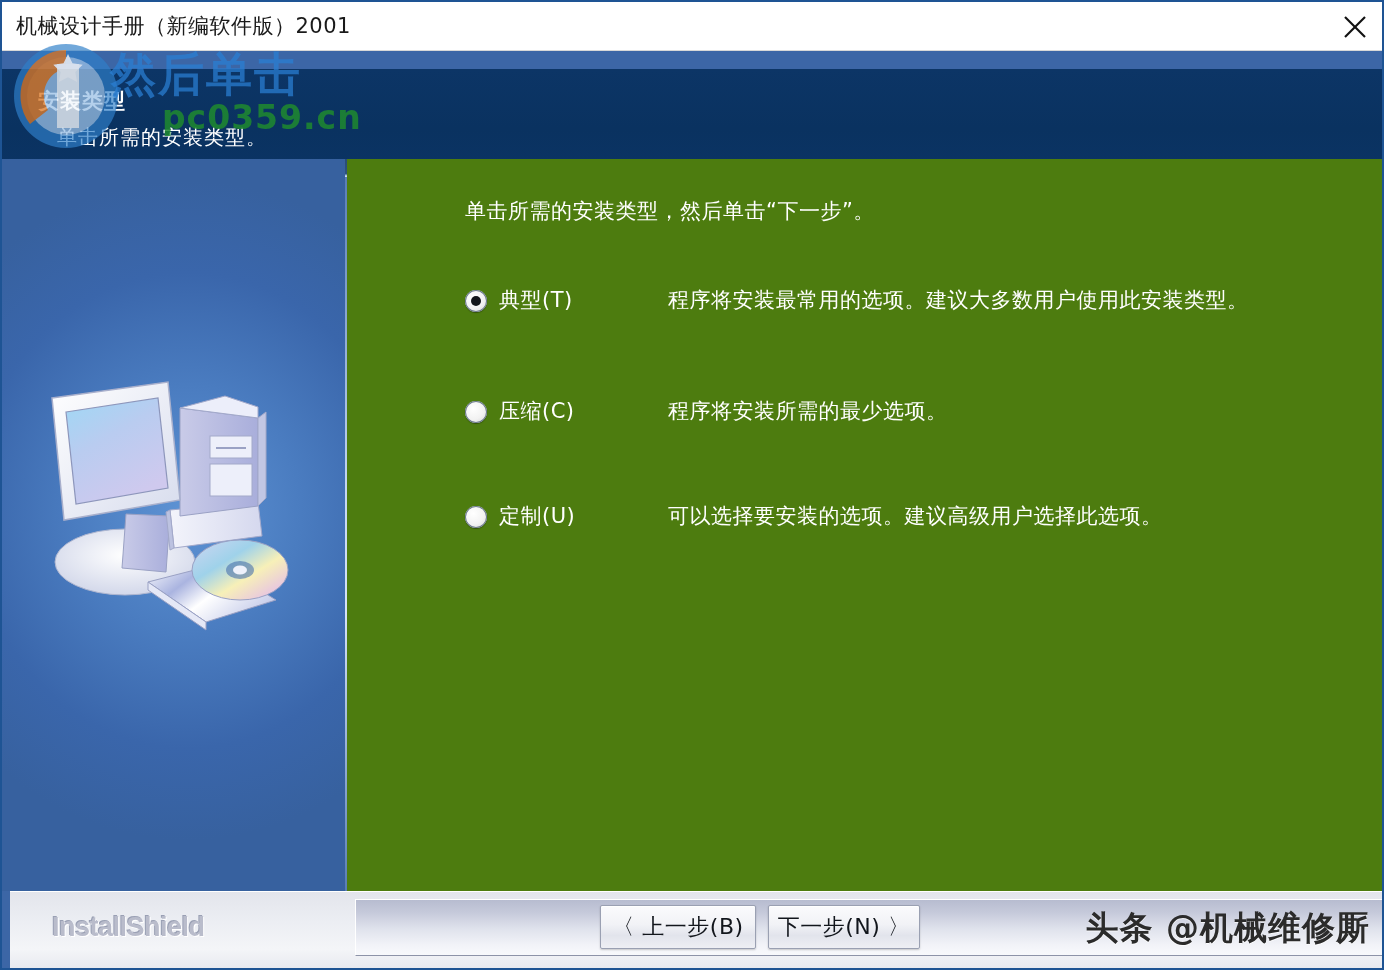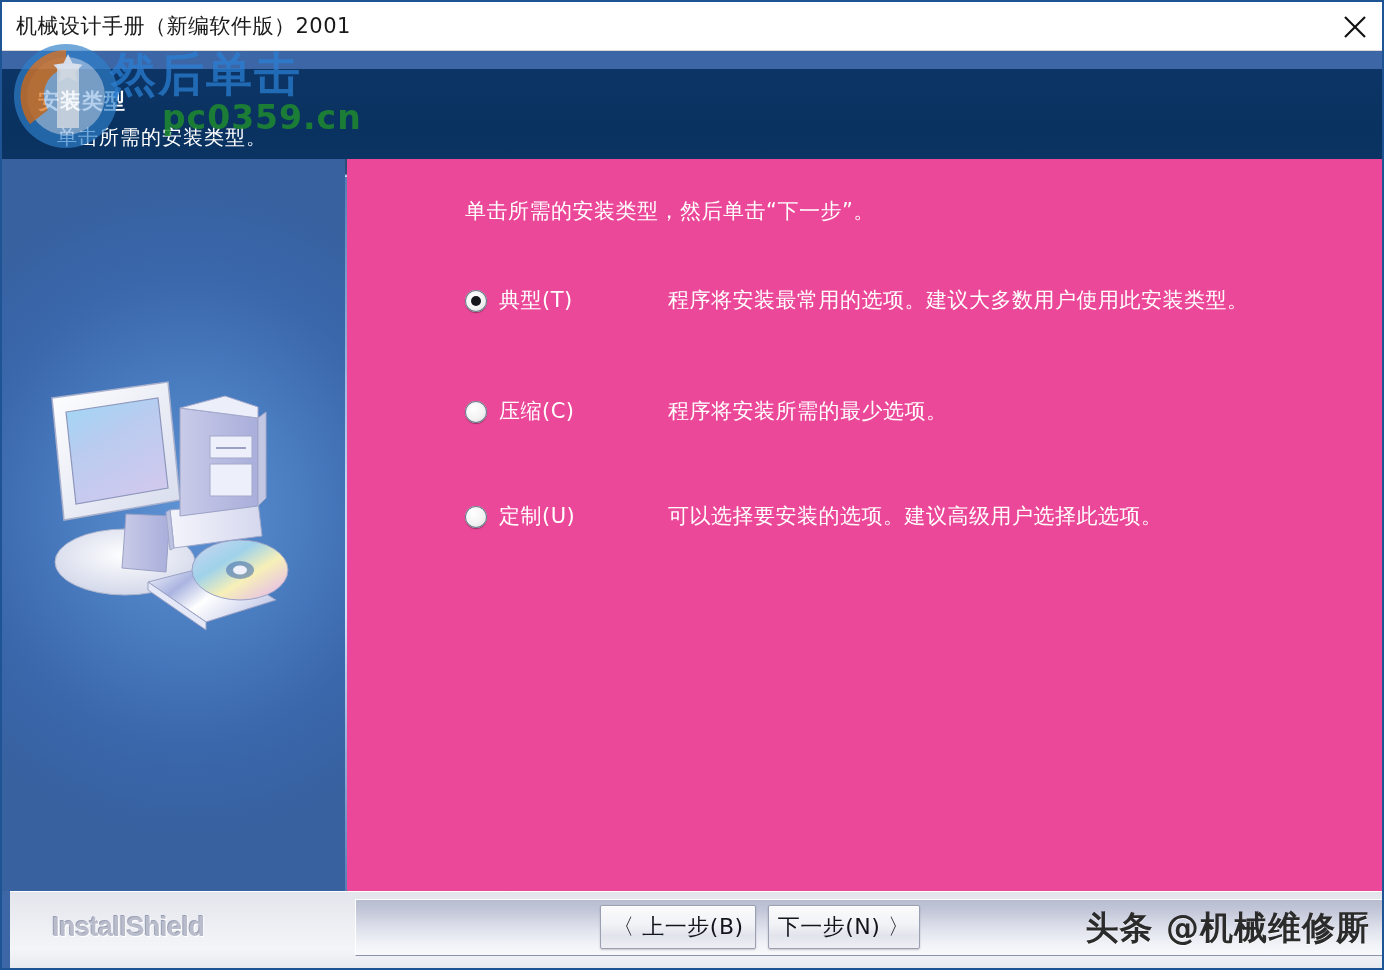--- a/index.html
+++ b/index.html
@@ -154,21 +154,21 @@
     left: 343px; top: 0;
     width: 2px;
     height: 732px;
     background: linear-gradient(180deg, rgba(255,255,255,0.12) 0%, rgba(220,235,255,0.85) 45%, rgba(230,240,255,0.9) 62%, rgba(255,255,255,0.15) 100%);
   }
   #right-panel {
     position: absolute;
     left: 345px; top: 0;
     width: 1035px;
     height: 732px;
-    background: #ec4899;
+    background: #4d7c0f;
   }
 
   #illustration {
     position: absolute;
     left: 28px;
     top: 215px;
     width: 300px;
     height: 270px;
   }
 

